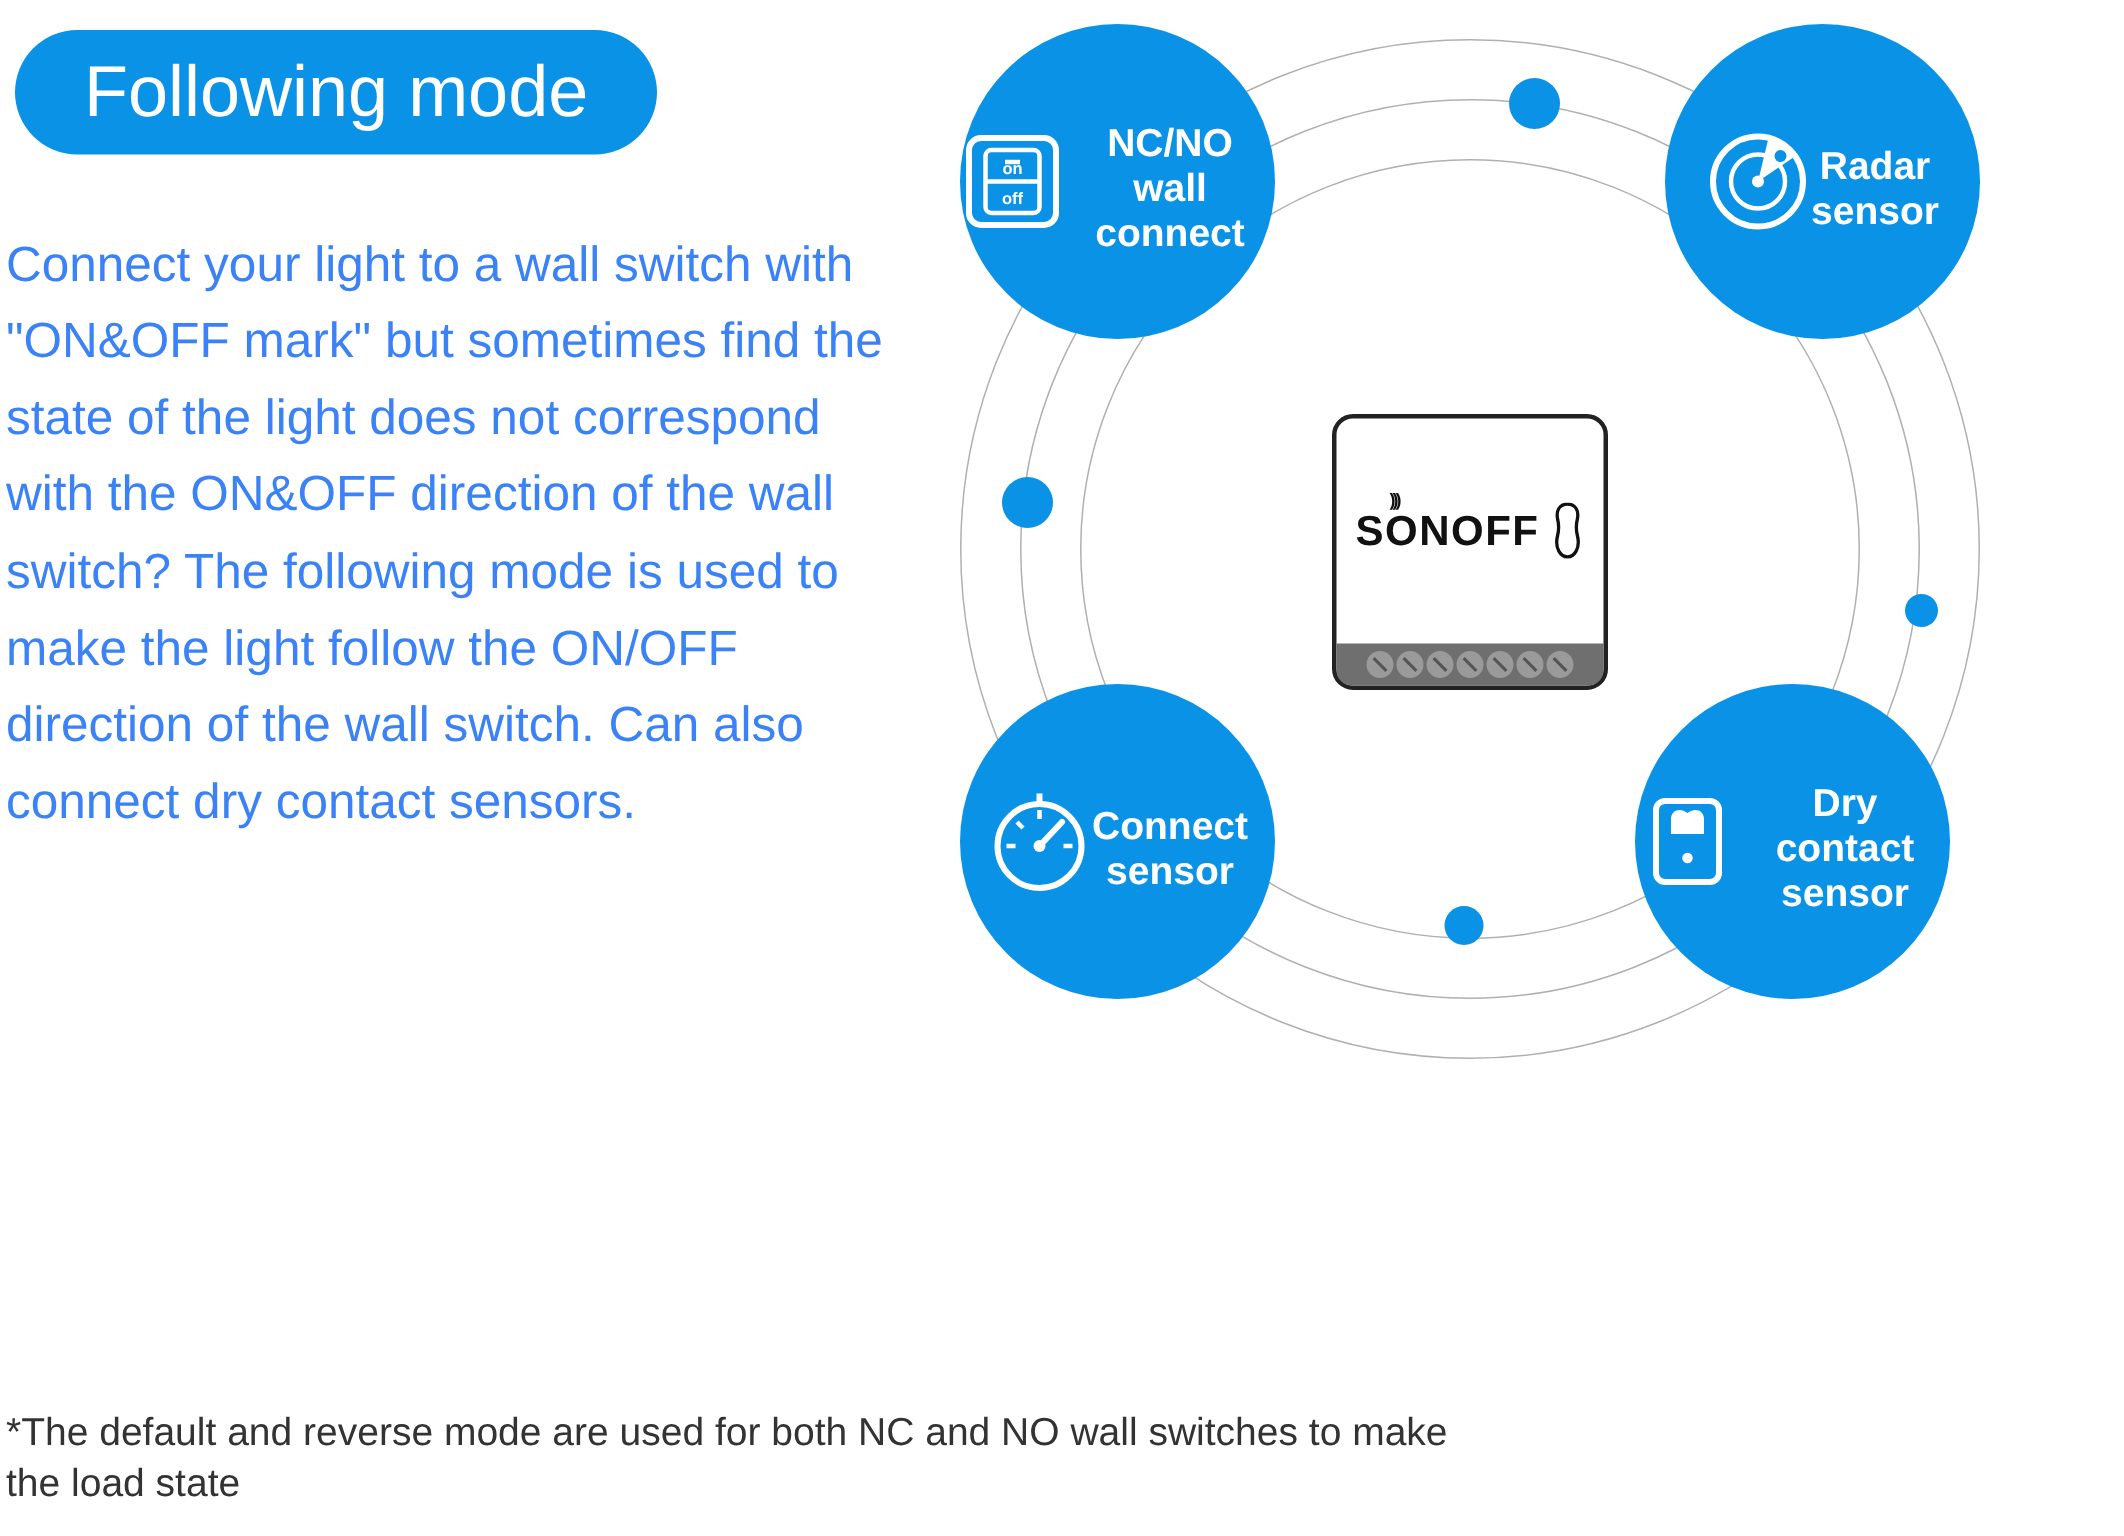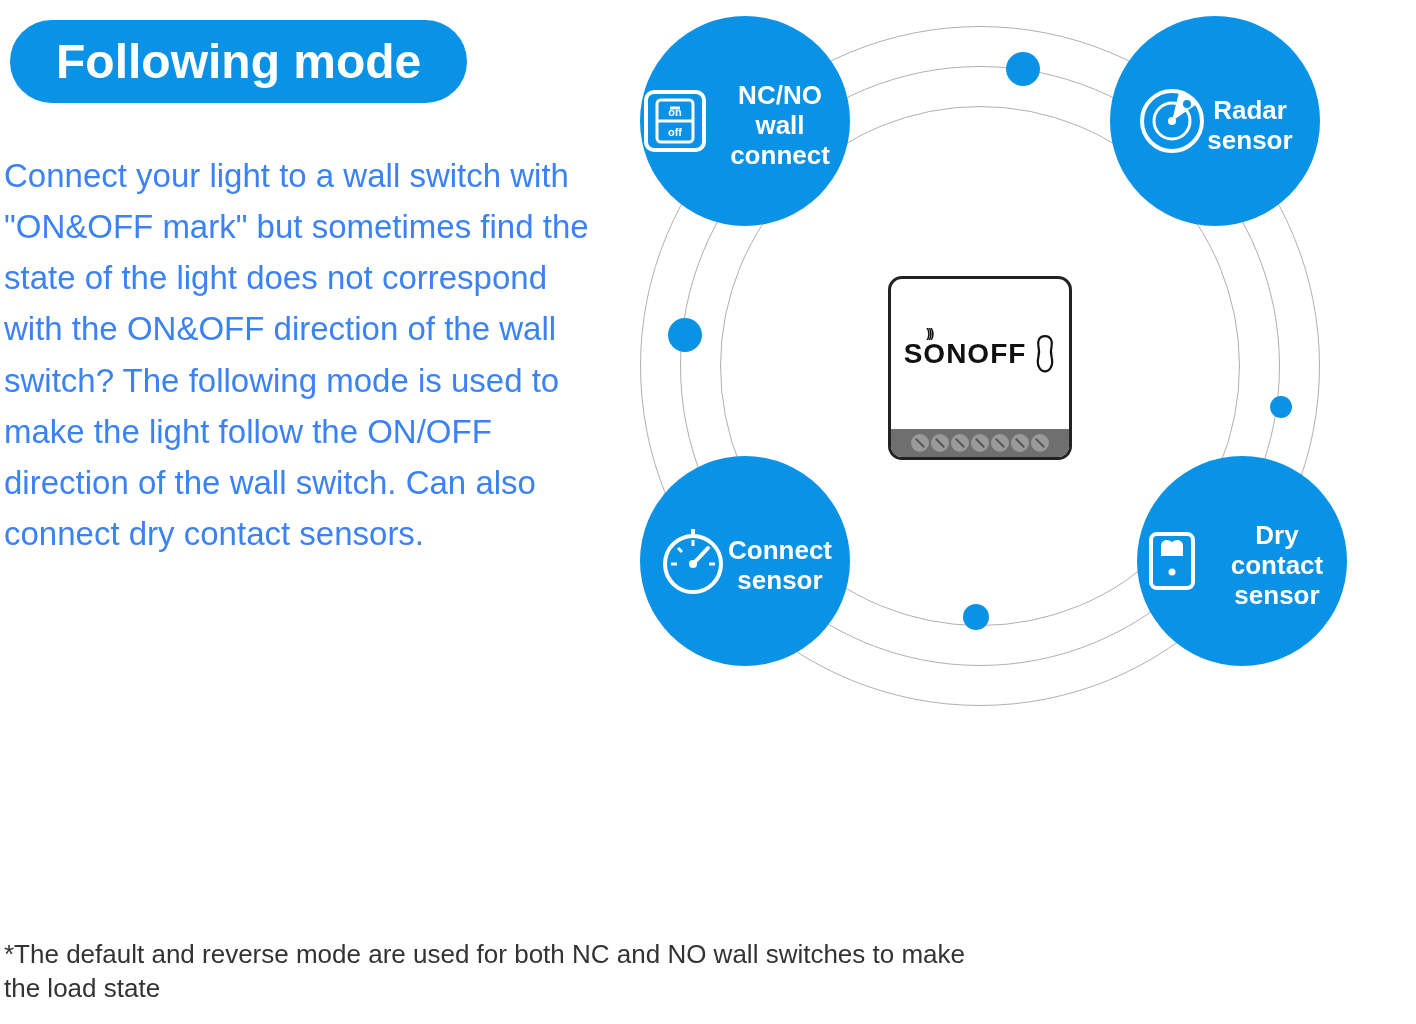--- a/index.html
+++ b/index.html
@@ -11,21 +11,21 @@
     position: relative;
     overflow: hidden;
   }
   .title-pill {
     position: absolute;
     top: 20px;
     left: 10px;
     background: #0a92e6;
     color: #fff;
     font-size: 48px;
-    font-weight: 700;
+    font-weight: 400;
     padding: 14px 46px;
     border-radius: 50px;
   }
   .body-text {
     position: absolute;
     top: 150px;
     left: 4px;
     width: 605px;
     font-size: 33px;
     line-height: 1.55;
@@ -84,21 +84,21 @@
   .bubble .label {
     font-size: 26px;
     font-weight: 700;
     line-height: 1.15;
     margin-top: 10px;
   }
   .bubble .icon { width: 70px; height: 70px; display:flex; align-items:center; justify-content:center;}
   .bubble.tl { left: 20px;  top: -10px; }
   .bubble.tr { left: 490px; top: -10px; }
   .bubble.bl { left: 20px;  top: 430px; }
-  .bubble.br { left: 517px; top: 430px; }
+  .bubble.br { left: 470px; top: 430px; }
 
   
   .device {
     position: absolute;
     left: 268px;
     top: 250px;
     width: 184px;
     height: 184px;
     border: 3px solid #222;
     border-radius: 14px;

